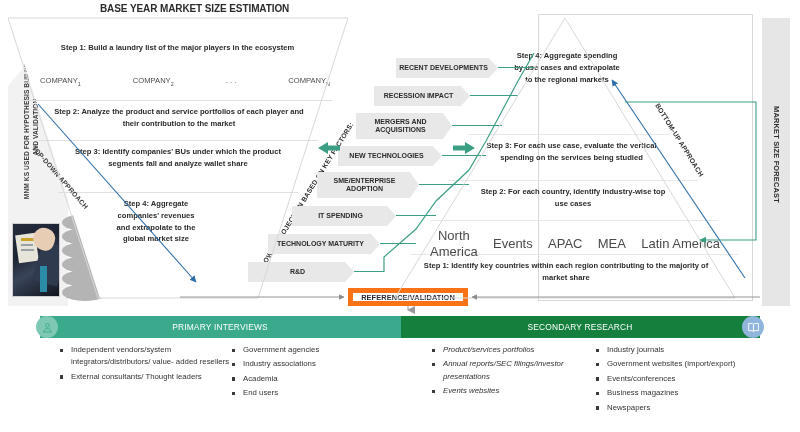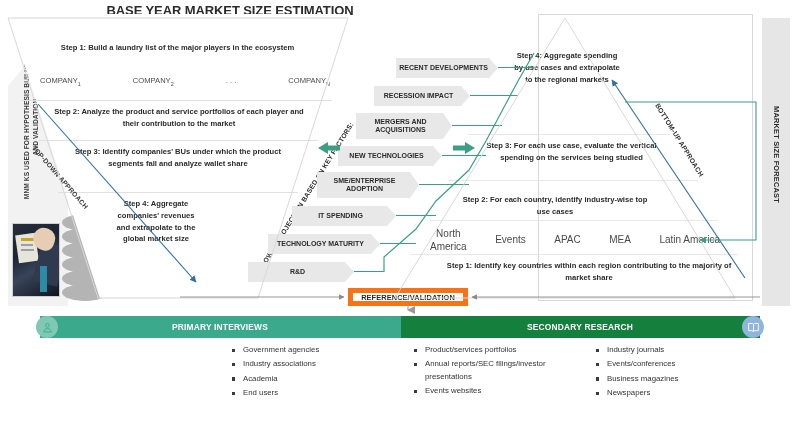--- a/index.html
+++ b/index.html
@@ -8,22 +8,22 @@
     background: #ffffff;
     font-family: "Liberation Sans", sans-serif;
     overflow: hidden;
     position: relative;
   }
   #root { position: relative; width: 800px; height: 432px; }
 
   
   .header-title {
     position: absolute; left: 100px; top: 3px; width: 260px;
-    text-align: center;
-    font-size: 13px; font-weight: bold; color: #2b2b2b;
+    text-align: left;
+    font-size: 10px; font-weight: bold; color: #2b2b2b;
     letter-spacing: -0.1px;
   }
 
   
   .canvas { position: absolute; left: 0; top: 14px; width: 800px; height: 292px; }
 
   
   .left-bar {
     position: absolute; left: 8px; top: 0px; width: 60px; height: 292px;
     background: #f2f2f2;
@@ -106,21 +106,21 @@
     background: #ffffff;
     clip-path: polygon(50% 0, 100% 100%, 0 100%);
   }
   .bu-step {
     position: absolute; text-align: center;
     font-size: 7.6px; color: #2b2b2b; font-weight: bold; line-height: 1.55;
   }
   .bu-regions {
     position: absolute; left: 430px; top: 214px; width: 290px;
     display: flex; justify-content: space-between; align-items: center;
-    font-size: 10px; color: #4a4a4a; font-weight: normal;
+    font-size: 13px; color: #4a4a4a; font-weight: normal;
     text-align: center;
   }
   .bu-regions span { line-height: 1.25; }
   .bu-line { position: absolute; height: 0; border-top: 1px solid #e8e8e8; }
 
   .bu-frame {
     position: absolute; left: 538px; top: 0px; width: 215px; height: 287px;
     border-left: 1px solid #d8d8d8; border-top: 1px solid #d8d8d8;
     border-right: 1px solid #d8d8d8; border-bottom: 1px solid #d8d8d8;
     pointer-events: none;
@@ -158,21 +158,21 @@
     position: absolute; left: 348px; top: 288px; width: 120px; height: 18px;
     background: #ffffff; border: 5px solid #f97316;
     display: flex; align-items: center; justify-content: center;
     font-size: 7.4px; font-weight: bold; color: #2b2b2b; letter-spacing: 0.1px;
   }
 
   
   .panel-bar {
     position: absolute; top: 316px; height: 22px;
     display: flex; align-items: center; justify-content: center;
-    color: #ffffff; font-size: 8.4px; font-weight: bold; letter-spacing: 0.2px;
+    color: #ffffff; font-size: 8.4px; font-weight: normal; letter-spacing: 0.2px;
   }
   .panel-primary { left: 40px; width: 360px; background: #3aa98c; }
   .panel-secondary { left: 400px; width: 360px; background: #15803d; }
 
   .circ-icon {
     position: absolute; top: 316px; width: 22px; height: 22px; border-radius: 50%;
     display: flex; align-items: center; justify-content: center;
   }
   .circ-primary { left: 36px; background: #7fc9b4; }
   .circ-secondary { left: 742px; background: #8fb5dc; }
@@ -249,31 +249,31 @@
 
     <div class="bu-line" style="left:448px; top:166px; width:250px;"></div>
     <div class="bu-line" style="left:430px; top:206px; width:288px;"></div>
     <div class="bu-line" style="left:410px; top:240px; width:328px;"></div>
     <div class="bu-line" style="left:468px; top:120px; width:202px;"></div>
 
     <div class="bu-step" style="left:512px; top:36px; width:110px;">Step 4: Aggregate spending by use cases and extrapolate to the regional markets</div>
 
     <div class="bu-step" style="left:484px; top:126px; width:175px;">Step 3: For each use case, evaluate the vertical spending on the services being studied</div>
 
-    <div class="bu-step" style="left:456px; top:172px; width:198px;margin-top:8px;">Step 2: For each country, identify industry-wise top use cases</div>
+    <div class="bu-step" style="left:474px; top:172px; width:198px;">Step 2: For each country, identify industry-wise top use cases</div>
 
     <div class="bu-regions">
       <span>North<br>America</span>
       <span>Events</span>
       <span>APAC</span>
       <span>MEA</span>
       <span>Latin America</span>
     </div>
 
-    <div class="bu-step" style="left:439px; top:246px; width:300px;">Step 1: Identify key countries within each region contributing to the majority of market share</div>
+    <div class="bu-step" style="left:416px; top:246px; width:300px;">Step 1: Identify key countries within each region contributing to the majority of market share</div>
 
     <div class="diag-label-bu">BOTTOM-UP APPROACH</div>
 
     <div class="factor" style="left:396px; top:44px; width:102px;">RECENT DEVELOPMENTS</div>
     <div class="factor" style="left:374px; top:72px; width:96px;">RECESSION IMPACT</div>
     <div class="factor tall" style="left:356px; top:99px; width:96px;">
         <span>MERGERS AND<br>ACQUISITIONS</span>
       </div>
     <div class="factor" style="left:338px; top:132px; width:104px;">NEW TECHNOLOGIES</div>
     <div class="factor tall" style="left:317px; top:158px; width:102px;">
@@ -309,34 +309,39 @@
       <rect x="4" y="19.4" width="16" height="1.6" fill="#3aa98c" stroke="none"></rect>
     </svg>
   </div>
   <div class="circ-icon circ-secondary">
     <svg width="13" height="13" viewBox="0 0 24 24" fill="none" stroke="#ffffff" stroke-width="1.7">
       <path d="M3 4.5h6.2c1.6 0 2.8.9 2.8 2.2V20c0-1.2-1.2-2.1-2.8-2.1H3z"></path>
       <path d="M21 4.5h-6.2c-1.6 0-2.8.9-2.8 2.2V20c0-1.2 1.2-2.1 2.8-2.1H21z"></path>
     </svg>
   </div>
 
+  <ul class="bullets" style="left:60px; top:344px; width:170px;">
+    <li><span>Independent vendors/system integrators/distributors/ value- added  resellers</span></li>
+    <li><span>External consultants/ Thought leaders</span></li>
+  </ul>
   <ul class="bullets" style="left:232px; top:344px; width:150px;">
     <li><span>Government agencies</span></li>
     <li><span>Industry associations</span></li>
     <li><span>Academia</span></li>
     <li><span>End users</span></li>
   </ul>
 
-  <ul class="bullets" style="left:414px; top:344px; width:170px;">
+  <ul class="bullets" style="left:432px; top:344px; width:170px;font-style:italic;">
     <li><span>Product/services portfolios</span></li>
     <li><span>Annual reports/SEC filings/investor presentations</span></li>
     <li><span>Events websites</span></li>
   </ul>
   <ul class="bullets" style="left:596px; top:344px; width:160px;">
     <li><span>Industry journals</span></li>
+    <li><span>Government websites (import/export)</span></li>
     <li><span>Events/conferences</span></li>
     <li><span>Business magazines</span></li>
     <li><span>Newspapers</span></li>
   </ul>
 
   <svg class="overlay">
     <defs>
       <marker id="blueArrow" markerWidth="7" markerHeight="7" refX="5.5" refY="3" orient="auto">
         <path d="M0,0 L6,3 L0,6 z" fill="#2f6fa8"></path>
       </marker>

